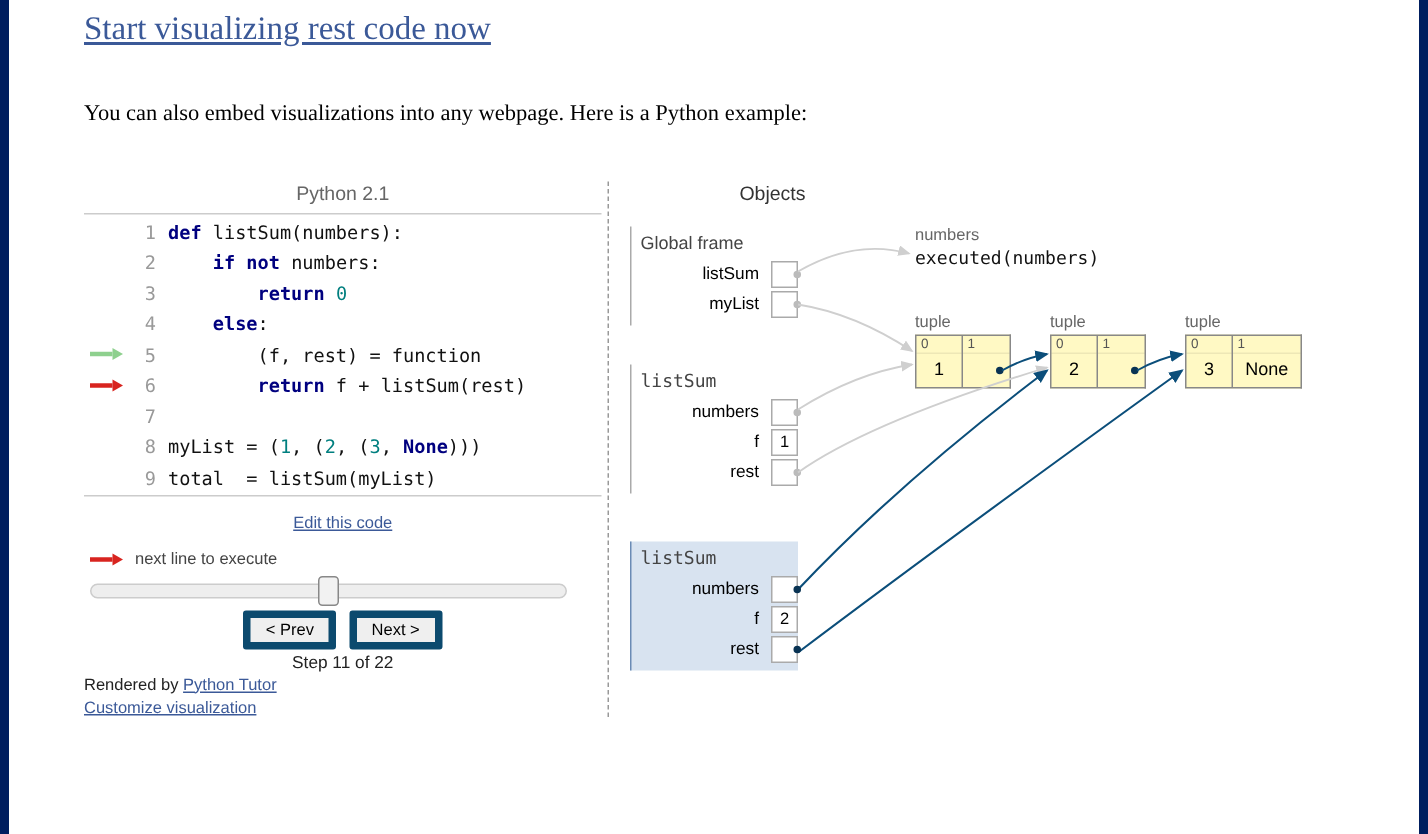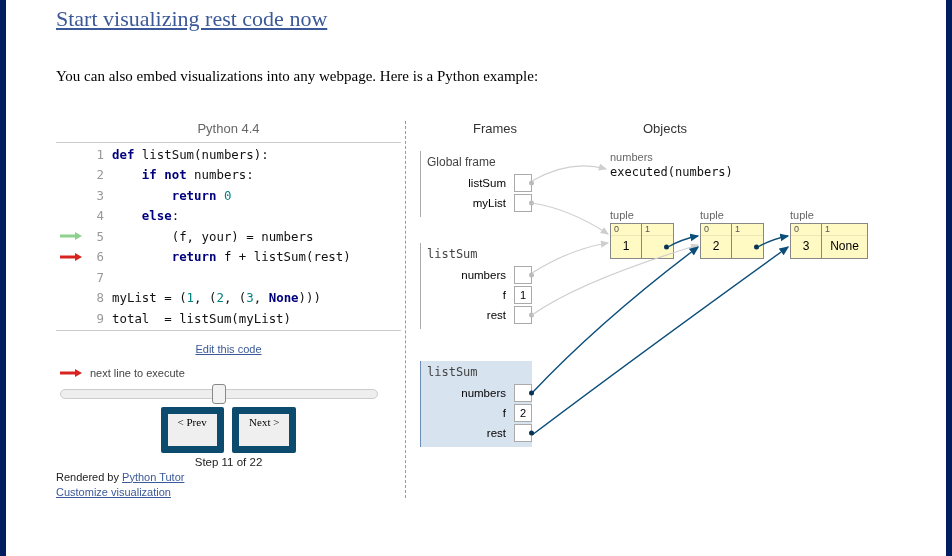--- a/index.html
+++ b/index.html
@@ -116,27 +116,27 @@
     height: 20px;
     background: #f2f2f2;
     border: 1px solid #888;
     border-radius: 3px;
     left: 50%;
     transform: translateX(-50%);
   }
   .btn-row { text-align: center; margin-top: 8px; }
   .btn {
     font-size: 11px;
-    padding: 2px 10px 18px 10px;
+    padding: 2px 10px 2px 10px;
     background: #efefef;
-    border: 7px solid #0c4a6e;
+    border: 5px solid #0c4a6e;
     border-radius: 2px;
     cursor: pointer;
     margin: 0 2px;
-    font-family: Liberation Serif, serif;
+    font-family: Liberation Sans, sans-serif;
   }
   .step-label { text-align: center; font-size: 11.5px; margin-top: 3px; color: #222; }
   .rendered { font-size: 11px; margin-top: 3px; color: #222; }
 
   
   .col-headers {
     display: flex;
     font-size: 13px;
     color: #333;
     margin-bottom: 6px;
@@ -250,30 +250,30 @@
 <body>
 
 
 
 <a class="page-link">Start visualizing rest code now</a>
 
 <div class="intro">You can also embed visualizations into any webpage. Here is a Python example:</div>
 
 <div class="viz">
   <div class="left">
-    <div class="lang-label">Python 4.4</div>
+    <div class="lang-label">Python 2.1</div>
     <div class="code-block" id="code-block">
         <div class="code-line"><span class="gutter"><span class="lineno">1</span></span><span class="code-text"><span class="kw">def</span> listSum(numbers):</span></div>
         <div class="code-line"><span class="gutter"><span class="lineno">2</span></span><span class="code-text">    <span class="kw">if</span> <span class="kw">not</span> numbers:</span></div>
         <div class="code-line"><span class="gutter"><span class="lineno">3</span></span><span class="code-text">        <span class="kw">return</span> <span class="num">0</span></span></div>
         <div class="code-line"><span class="gutter"><span class="lineno">4</span></span><span class="code-text">    <span class="kw">else</span>:</span></div>
         <div class="code-line"><span class="gutter"><span class="arrow-slot"><svg width="22" height="10">
                 <line x1="0" y1="5" x2="15" y2="5" stroke="#8ed08e" stroke-width="3"></line>
                 <polygon points="15,1 22,5 15,9" fill="#8ed08e"></polygon>
-              </svg></span><span class="lineno">5</span></span><span class="code-text">        (f, your) = numbers</span></div>
+              </svg></span><span class="lineno">5</span></span><span class="code-text">        (f, rest) = function</span></div>
         <div class="code-line"><span class="gutter"><span class="arrow-slot"><svg width="22" height="10">
                 <line x1="0" y1="5" x2="15" y2="5" stroke="#d8241f" stroke-width="3"></line>
                 <polygon points="15,1 22,5 15,9" fill="#d8241f"></polygon>
               </svg></span><span class="lineno">6</span></span><span class="code-text">        <span class="kw">return</span> f + listSum(rest)</span></div>
         <div class="code-line"><span class="gutter"><span class="lineno">7</span></span><span class="code-text"></span></div>
         <div class="code-line"><span class="gutter"><span class="lineno">8</span></span><span class="code-text">myList = (<span class="num">1</span>, (<span class="num">2</span>, (<span class="num">3</span>, <span class="kw">None</span>)))</span></div>
         <div class="code-line"><span class="gutter"><span class="lineno">9</span></span><span class="code-text">total  = listSum(myList)</span></div>
       </div>
     <div class="edit-row">
       <span class="edit-link">Edit this code</span>
@@ -302,21 +302,20 @@
     </div>
     <div class="rendered">
       <span class="custlink">Customize visualization</span>
     </div>
   </div>
 
   <div class="divider"></div>
 
   <div class="right">
     <div class="col-headers">
-      <div class="col-frames">Frames</div>
       <div class="col-objects">Objects</div>
     </div>
 
     <div class="frame" style="top:30px;left:0;">
       <div class="frame-title">Global frame</div>
       <div class="frame-row">
           <span class="frame-var">listSum</span>
           <span class="frame-box frame-dot frame-dot-gray"></span>
         </div>
       <div class="frame-row">

